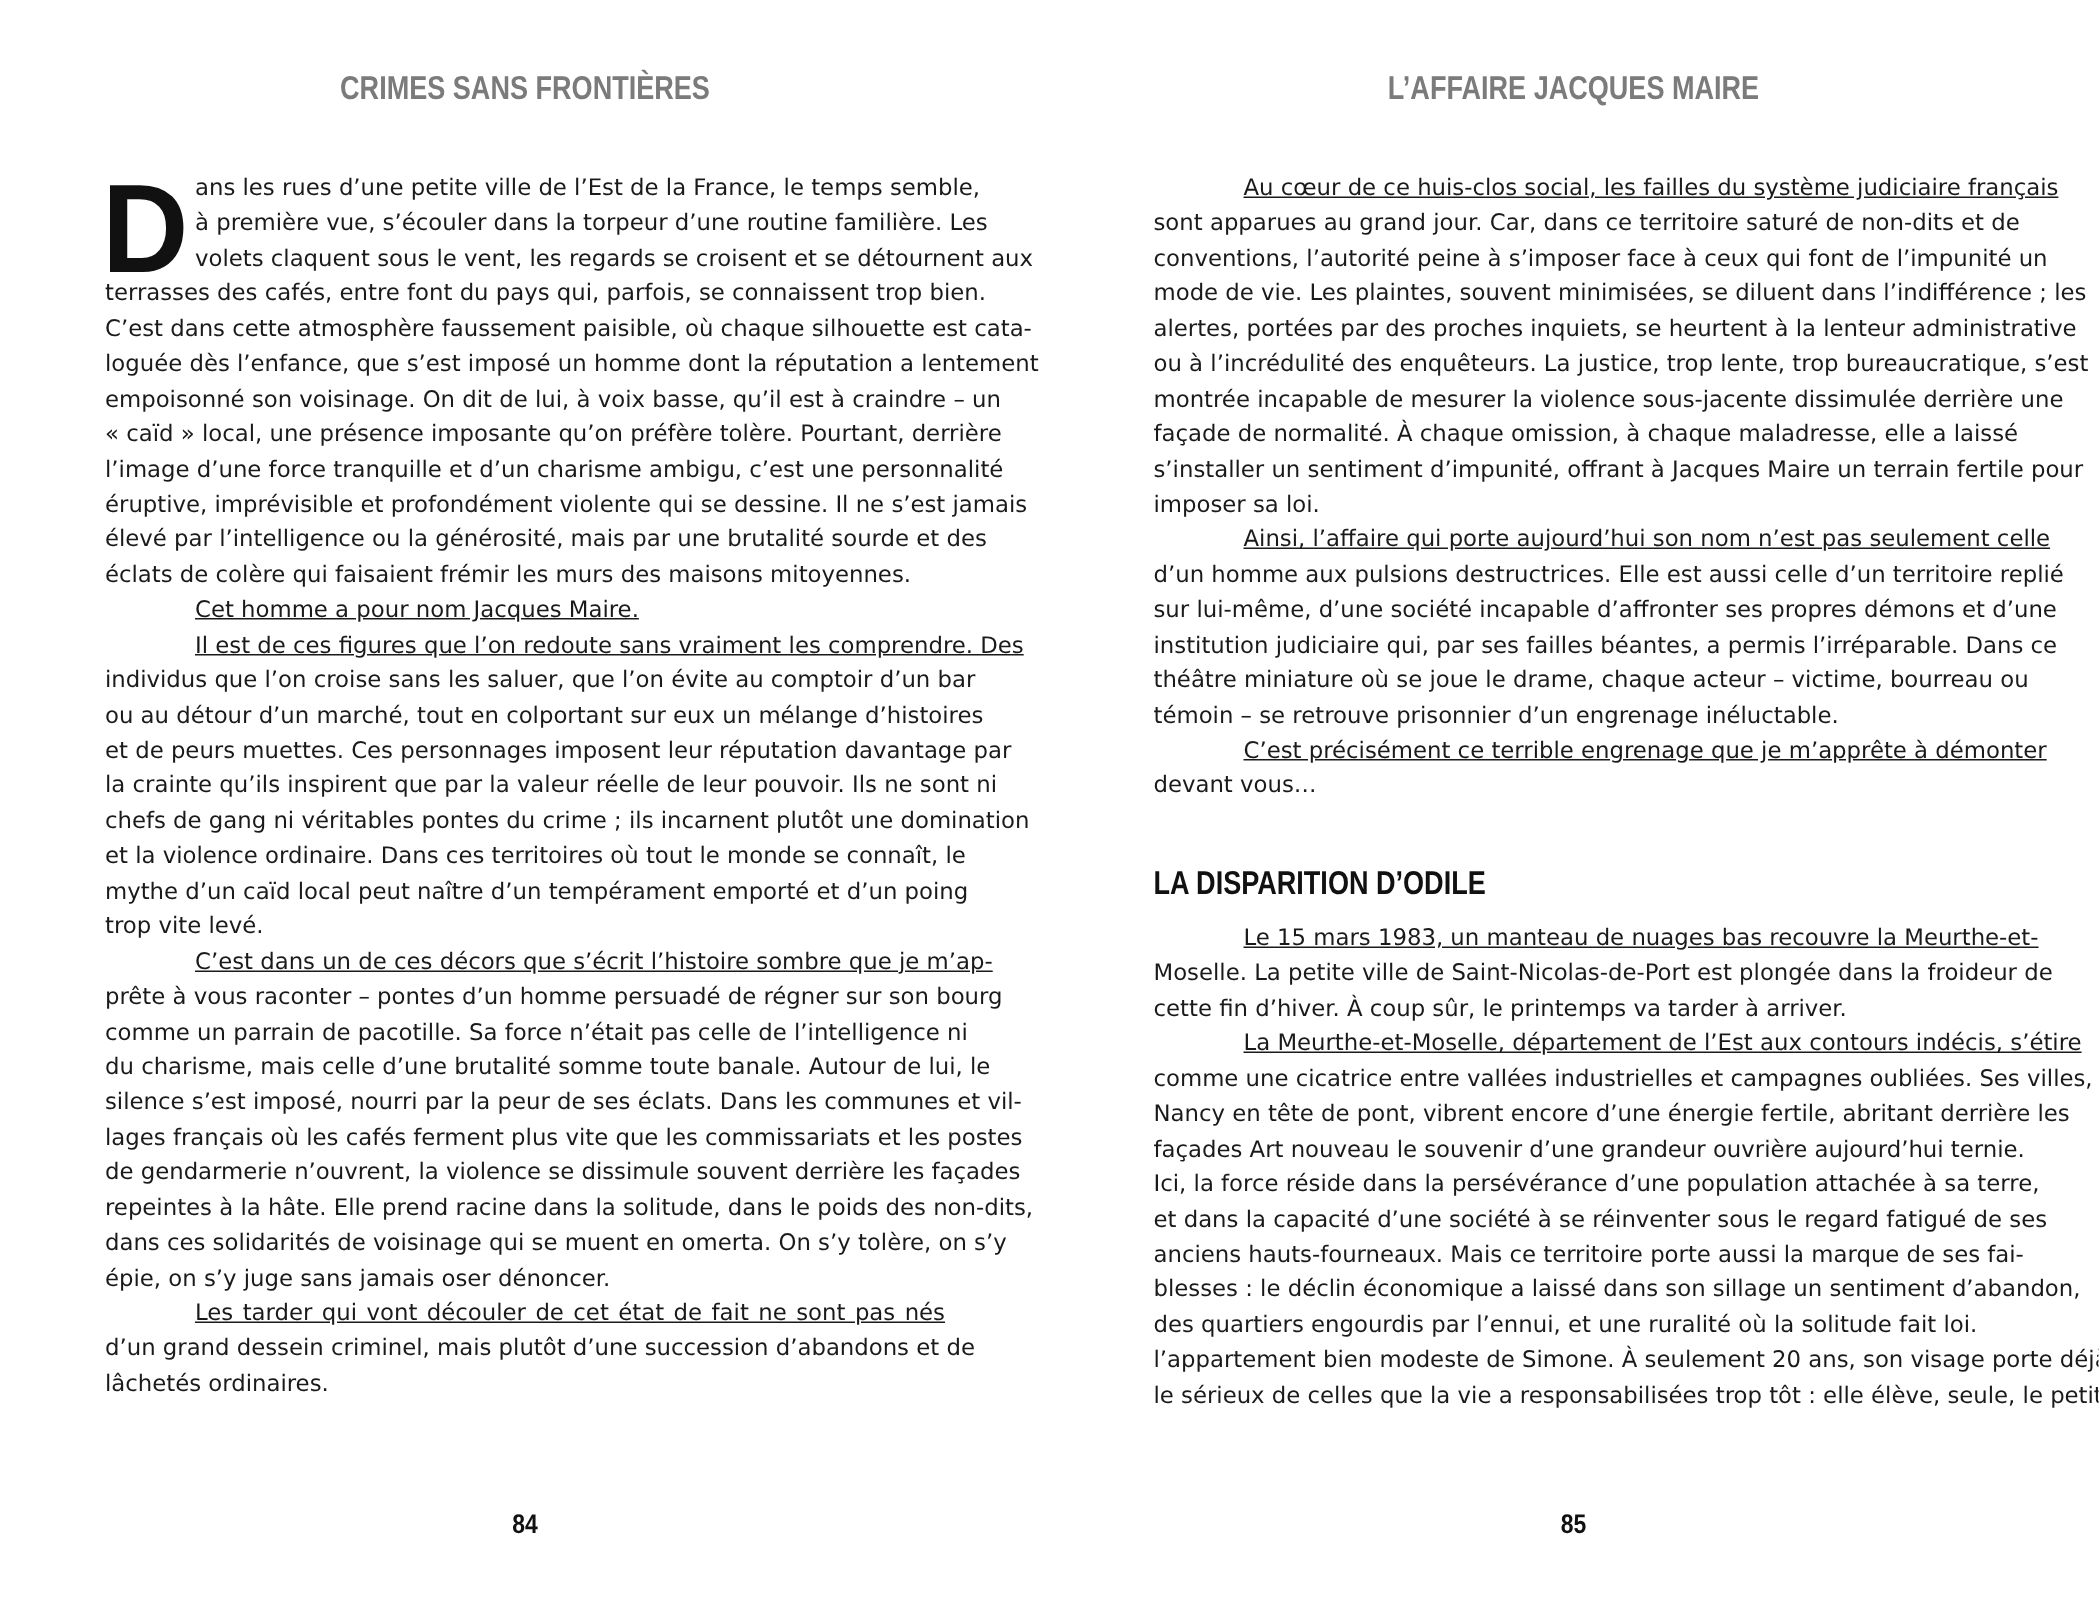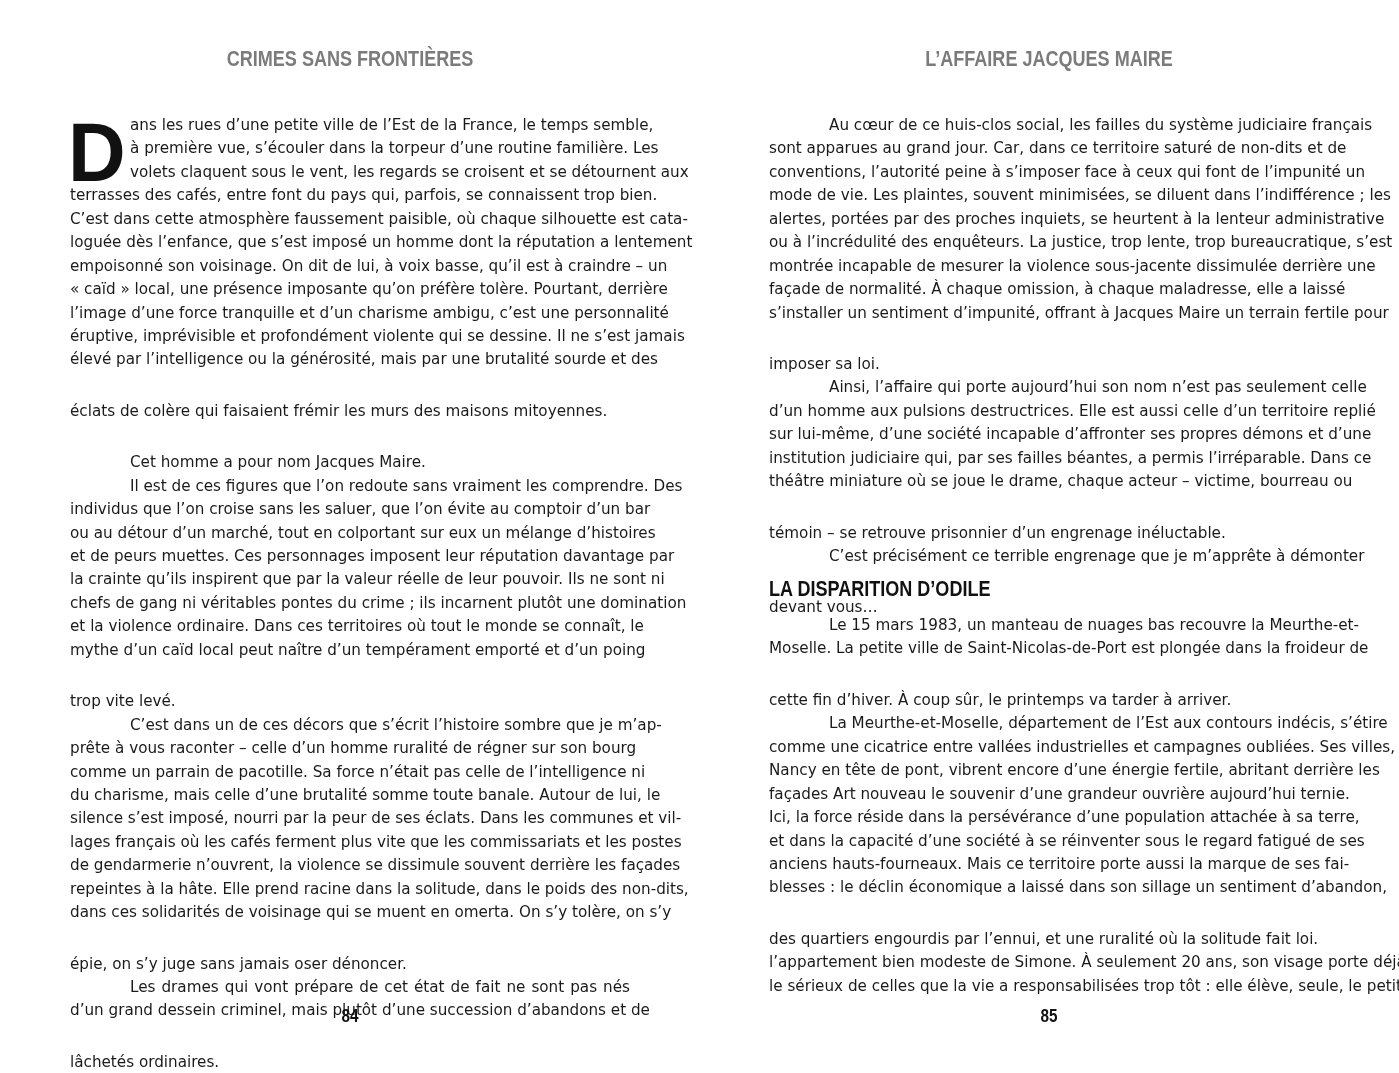--- a/index.html
+++ b/index.html
@@ -10,22 +10,22 @@
   .running-head {
     position:absolute; top:46px; left:0; width:100%; text-align:center;
     font-family:"Liberation Sans", sans-serif; font-weight:bold; font-size:22px;
     letter-spacing:0px; color:#7b7b7b; transform:scaleX(0.82); transform-origin:center;
   }
   .body { position:absolute; top:114px; left:0; width:560px; }
   .line {
     font-size:15.2px; line-height:23.45px; height:23.45px; white-space:nowrap;
     text-align:justify; text-align-last:justify; display:block; overflow:visible;
   }
-  .line.last { text-align-last:left;margin-top:28px; }
-  .line.indent { padding-left:60px; }
+  .line.last { text-align-last:left; }
+  .line.indent { padding-left:60px;text-decoration:underline; }
   .dropcap {
     position:absolute; left:-2px; top:6px;
     font-family:"Liberation Sans", sans-serif; font-weight:bold; font-size:84px; line-height:64px;
     color:#111; transform:scaleX(0.95); transform-origin:left;
   }
   .line.dc { padding-left:60px; }
   .section-title {
     font-family:"Liberation Sans", sans-serif; font-weight:bold; font-size:22px;
     color:#111; transform:scaleX(0.82); transform-origin:left; white-space:nowrap;
     position:absolute; left:0;
@@ -66,32 +66,32 @@
         <span class="line">ou au détour d’un marché, tout en colportant sur eux un mélange d’histoires</span>
         <span class="line">et de peurs muettes. Ces personnages imposent leur réputation davantage par</span>
         <span class="line">la crainte qu’ils inspirent que par la valeur réelle de leur pouvoir. Ils ne sont ni</span>
         <span class="line">chefs de gang ni véritables pontes du crime ; ils incarnent plutôt une domination</span>
         <span class="line">et la violence ordinaire. Dans ces territoires où tout le monde se connaît, le</span>
         <span class="line">mythe d’un caïd local peut naître d’un tempérament emporté et d’un poing</span>
         <span class="line last">trop vite levé.</span>
       </div>
       <div>
         <span class="line indent">C’est dans un de ces décors que s’écrit l’histoire sombre que je m’ap-</span>
-        <span class="line">prête à vous raconter – celle d’un homme ruralité de régner sur son bourg</span>
+        <span class="line">prête à vous raconter – pontes d’un homme persuadé de régner sur son bourg</span>
         <span class="line">comme un parrain de pacotille. Sa force n’était pas celle de l’intelligence ni</span>
         <span class="line">du charisme, mais celle d’une brutalité somme toute banale. Autour de lui, le</span>
         <span class="line">silence s’est imposé, nourri par la peur de ses éclats. Dans les communes et vil-</span>
         <span class="line">lages français où les cafés ferment plus vite que les commissariats et les postes</span>
         <span class="line">de gendarmerie n’ouvrent, la violence se dissimule souvent derrière les façades</span>
         <span class="line">repeintes à la hâte. Elle prend racine dans la solitude, dans le poids des non-dits,</span>
         <span class="line">dans ces solidarités de voisinage qui se muent en omerta. On s’y tolère, on s’y</span>
         <span class="line last">épie, on s’y juge sans jamais oser dénoncer.</span>
       </div>
       <div>
-        <span class="line indent">Les drames qui vont prépare de cet état de fait ne sont pas nés</span>
+        <span class="line indent">Les tarder qui vont découler de cet état de fait ne sont pas nés</span>
         <span class="line">d’un grand dessein criminel, mais plutôt d’une succession d’abandons et de</span>
         <span class="line last">lâchetés ordinaires.</span>
       </div>
     </div>
   <div class="folio">84</div>
 </div>
 
 <div class="page right">
   <div class="running-head">L’AFFAIRE JACQUES MAIRE</div>
   <div class="body" id="right-body-intro">

